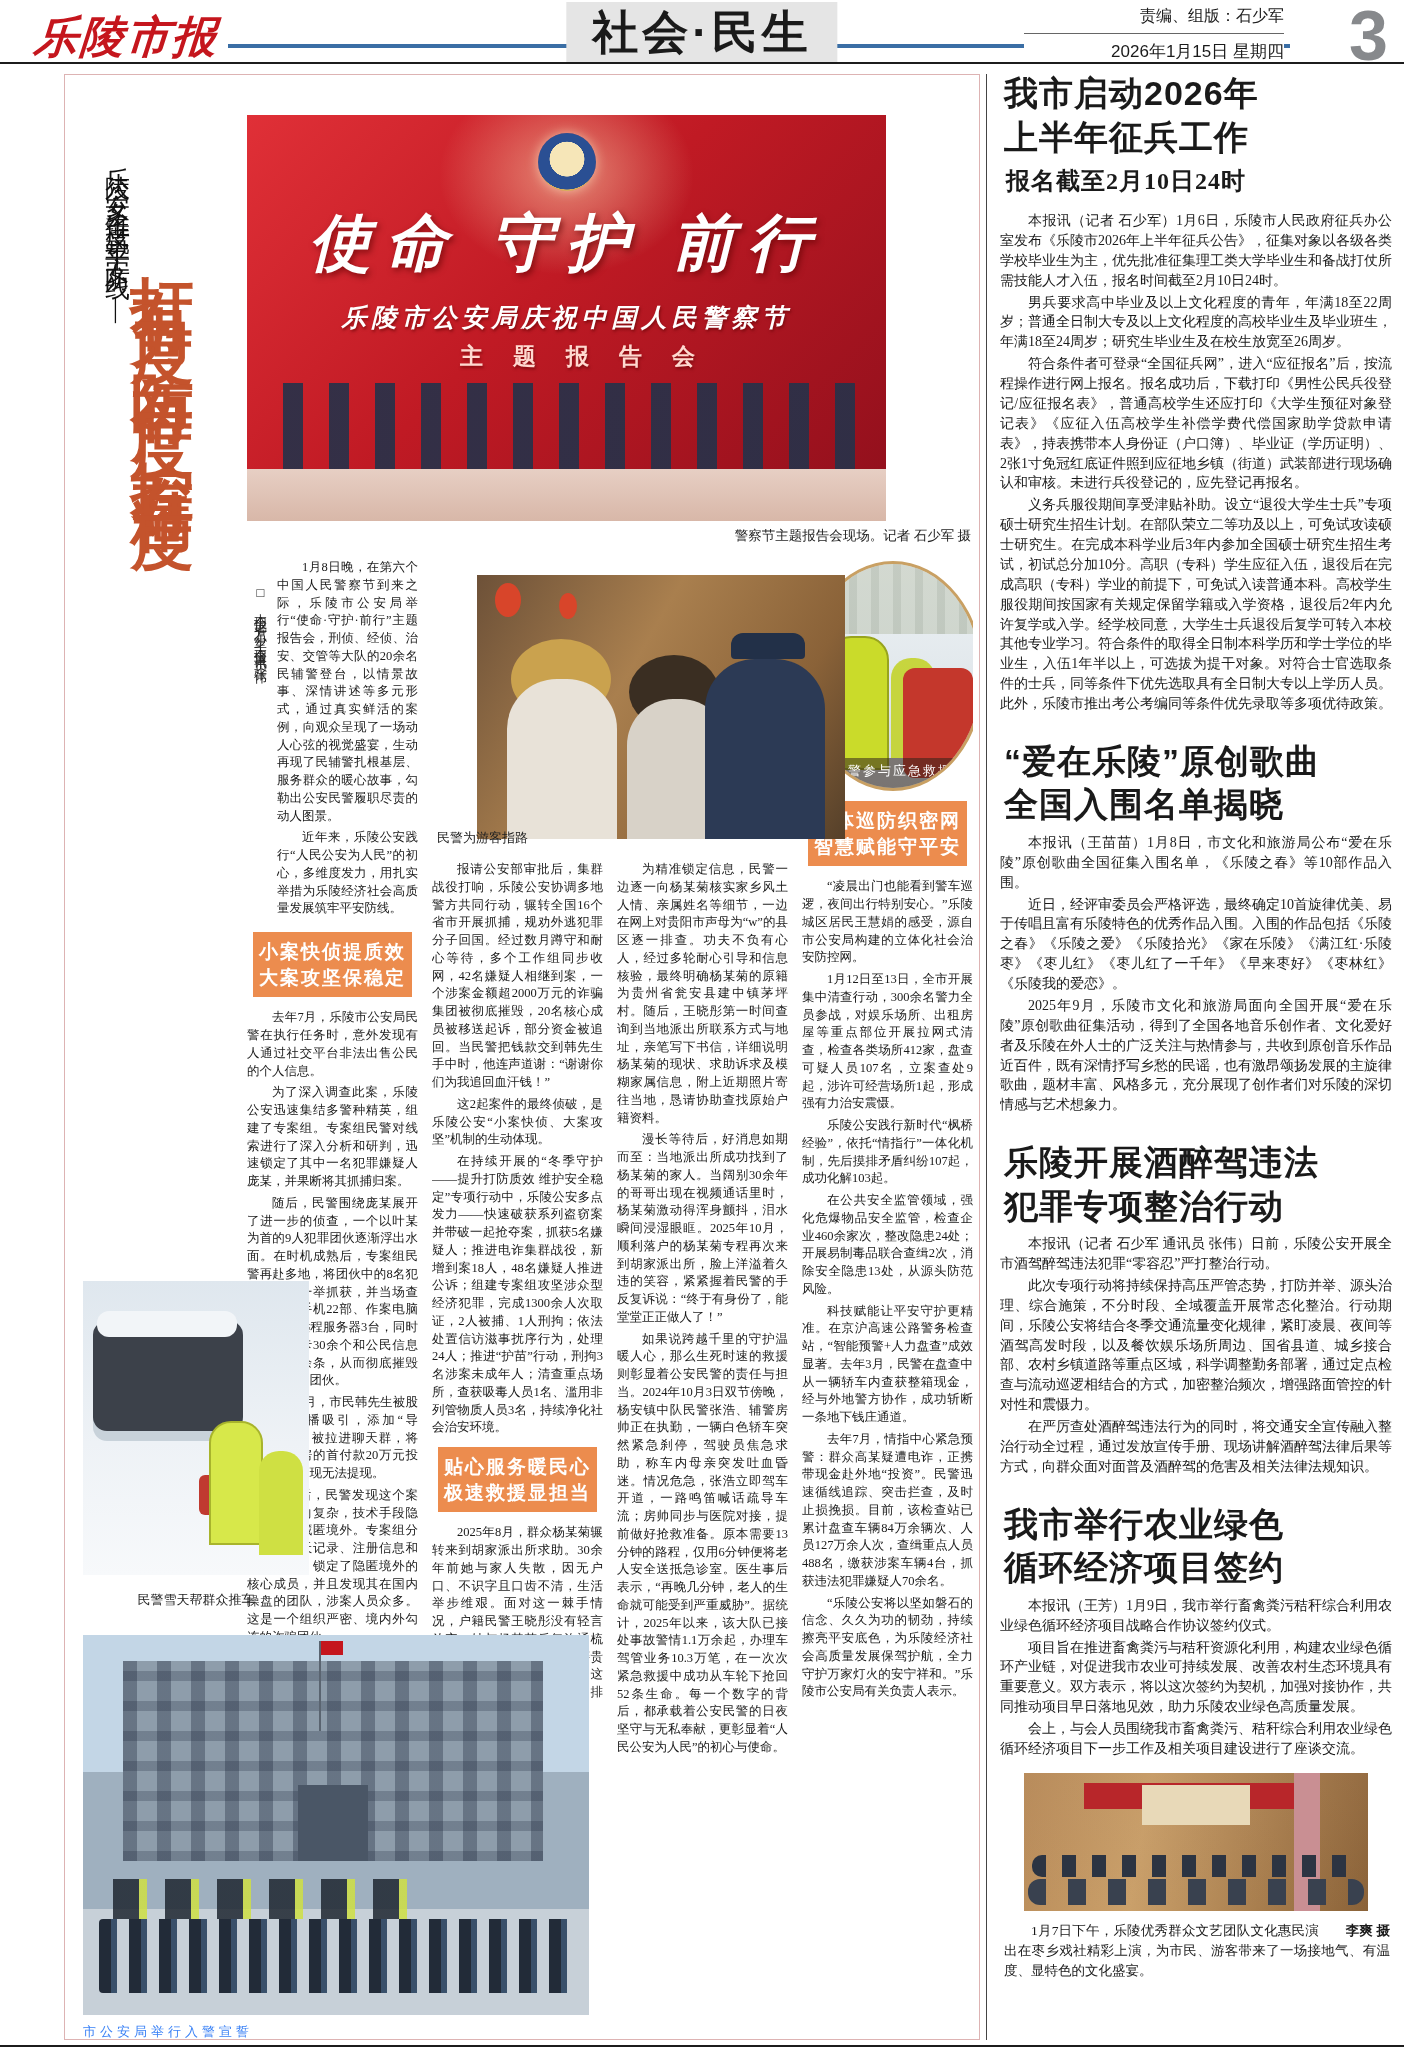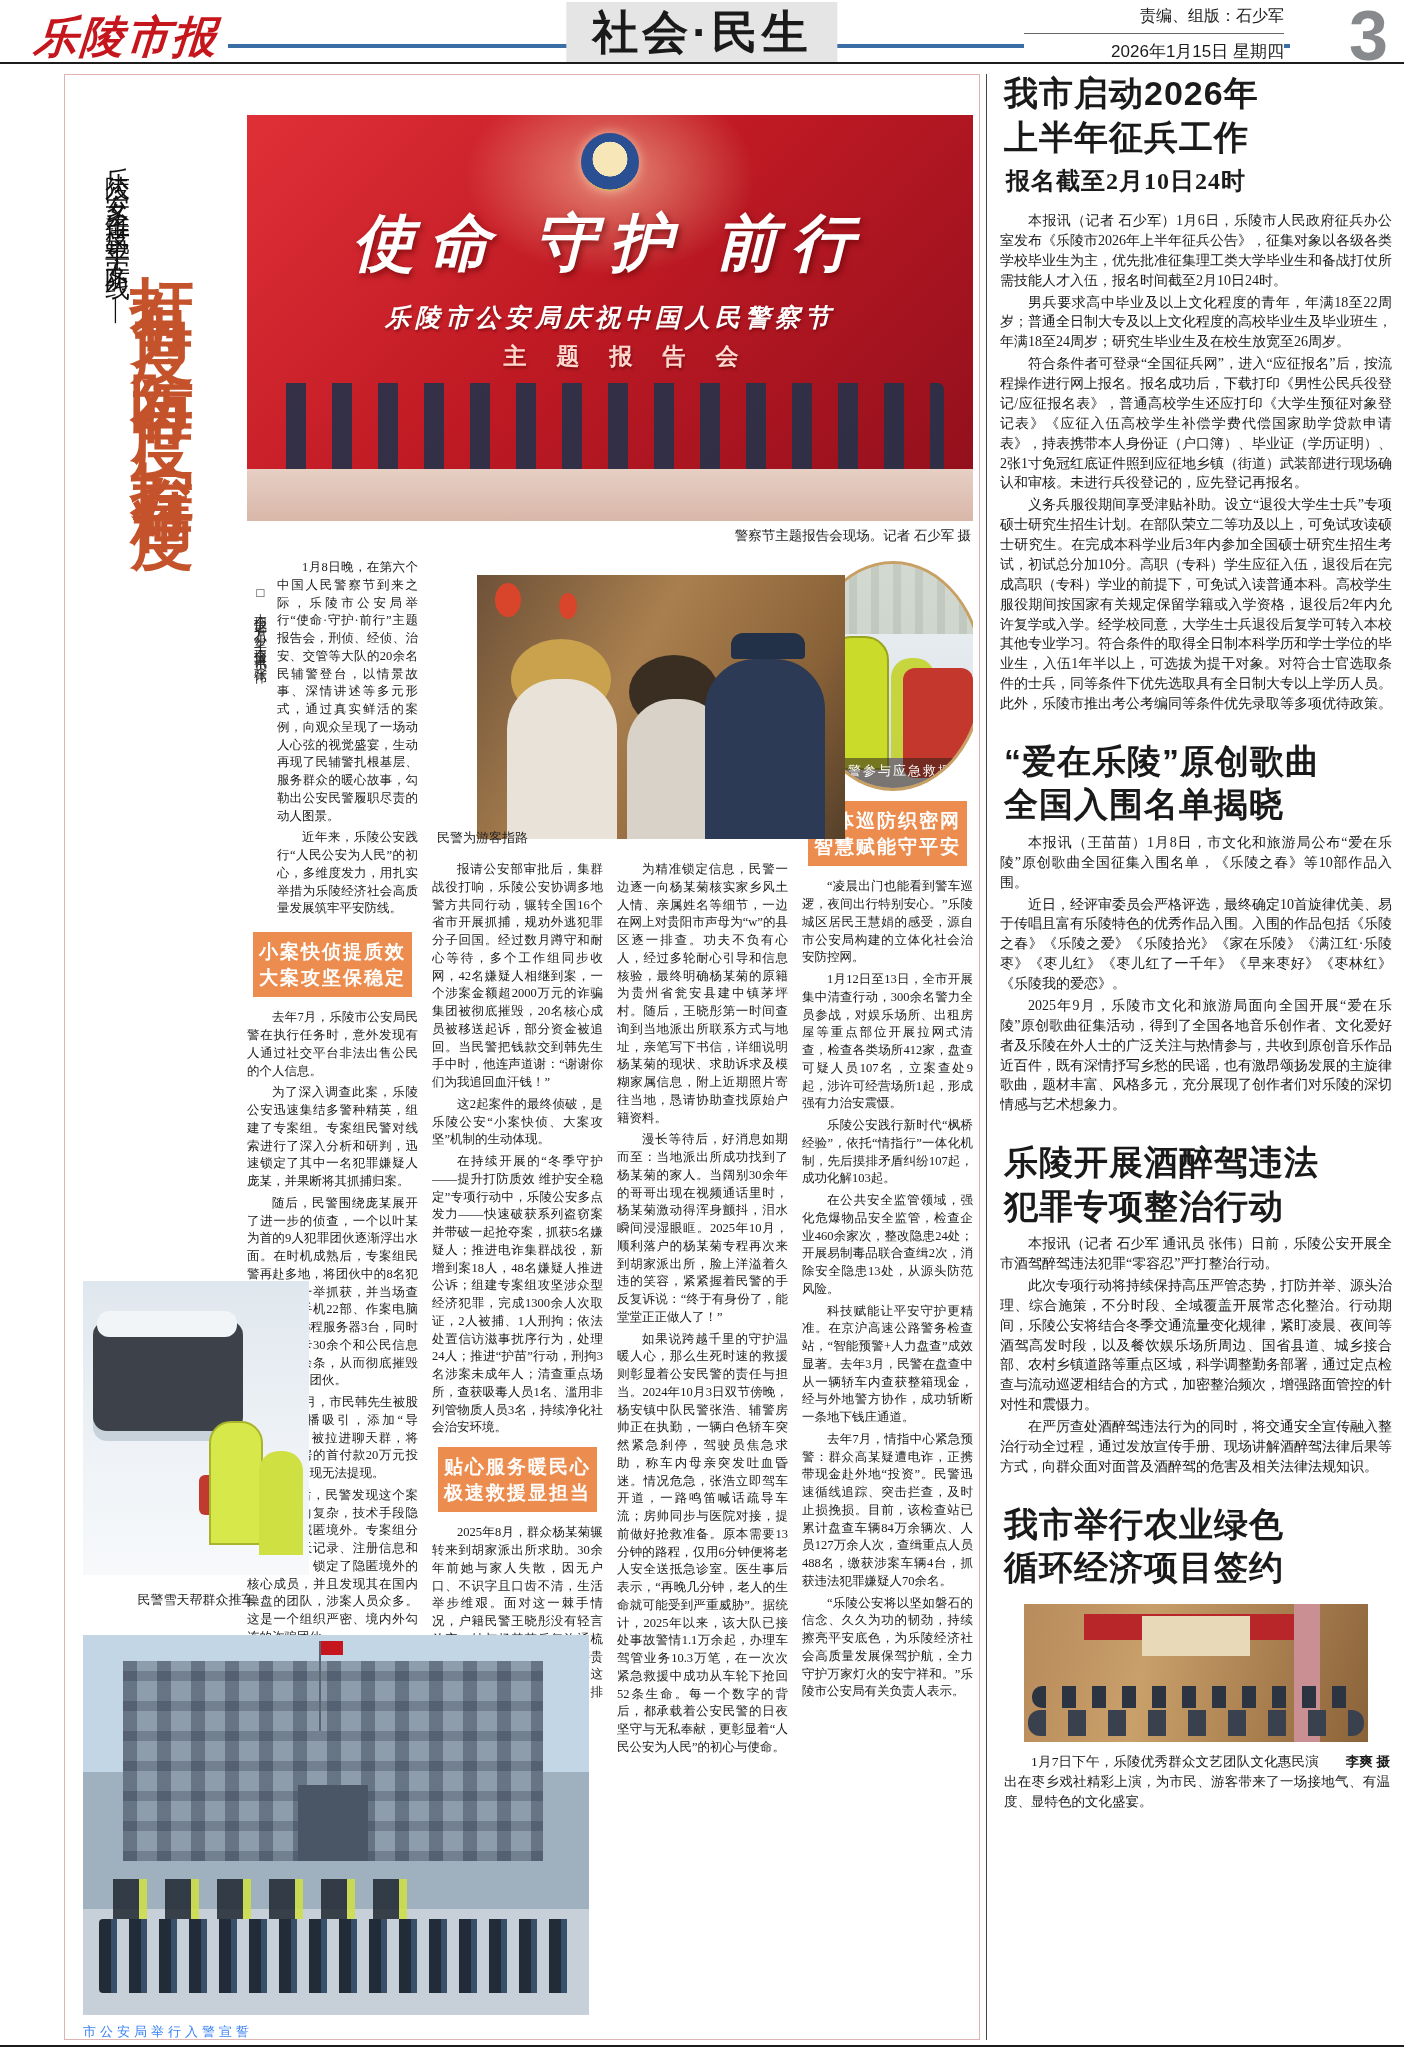--- a/index.html
+++ b/index.html
@@ -19,21 +19,21 @@
   .ftr-rule{position:absolute;top:2045px;left:0;width:100%;height:2px;background:#1c1c1c;}
 
   
   .vrule{position:absolute;top:74px;left:986px;width:1px;height:1966px;background:#444;}
 
   
   .feature{position:absolute;top:74px;left:64px;width:916px;height:1966px;border:1px solid #ddb3b3;box-sizing:border-box;overflow:hidden;}
   .kicker{position:absolute;top:72px;left:36px;writing-mode:vertical-rl;font-size:25px;letter-spacing:9px;color:#111;height:600px;}
   .big-headline{position:absolute;top:150px;left:66px;writing-mode:vertical-rl;font-size:63px;font-weight:bold;color:#c4532c;font-family:"Liberation Sans","DejaVu Sans",sans-serif;letter-spacing:15px;line-height:1.0;height:1070px;}
   .feature-main{position:absolute;top:0;left:180px;width:730px;height:1966px;}
-  .photo-main{position:relative;margin:40px 2px 0 2px;width:726px;height:406px;overflow:hidden;background:linear-gradient(135deg,#e03037 0%,#c01a24 45%,#8f0f1c 100%);}
+  .photo-main{position:relative;margin:40px 2px 0 2px;width:639px;height:406px;overflow:hidden;background:linear-gradient(135deg,#e03037 0%,#c01a24 45%,#8f0f1c 100%);}
   .pm-glow{position:absolute;top:-40px;left:30%;width:40%;height:200px;background:radial-gradient(closest-side,rgba(255,220,180,.55),rgba(255,220,180,0));}
   .pm-emblem{position:absolute;top:18px;left:50%;transform:translateX(-50%);width:58px;height:58px;border-radius:50%;background:radial-gradient(circle at 50% 45%,#f6e6b8 0 40%,#2a4f93 41% 70%,#d9b35c 71% 100%);box-shadow:0 0 12px rgba(255,240,200,.6);}
   .pm-title{position:absolute;top:86px;width:100%;text-align:center;font-size:62px;font-weight:bold;color:#fff;font-family:"Liberation Serif",serif;font-style:italic;letter-spacing:14px;text-shadow:2px 3px 6px rgba(90,0,0,.65);}
   .pm-sub1{position:absolute;top:186px;width:100%;text-align:center;font-size:25px;font-weight:bold;color:#fff;font-family:"Liberation Sans",sans-serif;letter-spacing:5px;text-shadow:1px 2px 3px rgba(90,0,0,.6);font-style:italic;}
   .pm-sub2{position:absolute;top:226px;width:100%;text-align:center;font-size:23px;font-weight:bold;color:#ffd9d0;font-family:"Liberation Sans",sans-serif;letter-spacing:30px;text-shadow:1px 2px 3px rgba(90,0,0,.6);padding-left:26px;}
   .pm-floor{position:absolute;bottom:0;left:0;width:100%;height:52px;background:linear-gradient(#e7cfc4,#d8b7a8);}
   .pm-people{position:absolute;bottom:34px;left:4%;width:92%;height:104px;background:repeating-linear-gradient(90deg,transparent 0 10px,#273149 10px 30px,transparent 30px 46px);border-radius:6px 6px 0 0;opacity:.92;}
   .photo-caption-main{margin:6px 4px 0 0;text-align:right;font-size:13.5px;color:#222;}
 
   .cols{position:relative;display:flex;gap:14px;margin:14px 2px 0 2px;height:1470px;overflow:hidden;}
@@ -263,20 +263,25 @@
       <div class="sb-body">
           <p class="para">本报讯（记者 石少军 通讯员 张伟）日前，乐陵公安开展全市酒驾醉驾违法犯罪“零容忍”严打整治行动。</p>
           <p class="para">此次专项行动将持续保持高压严管态势，打防并举、源头治理、综合施策，不分时段、全域覆盖开展常态化整治。行动期间，乐陵公安将结合冬季交通流量变化规律，紧盯凌晨、夜间等酒驾高发时段，以及餐饮娱乐场所周边、国省县道、城乡接合部、农村乡镇道路等重点区域，科学调整勤务部署，通过定点检查与流动巡逻相结合的方式，加密整治频次，增强路面管控的针对性和震慑力。</p>
           <p class="para">在严厉查处酒醉驾违法行为的同时，将交通安全宣传融入整治行动全过程，通过发放宣传手册、现场讲解酒醉驾法律后果等方式，向群众面对面普及酒醉驾的危害及相关法律法规知识。</p>
         </div>
     </article>
 
     <article class="sb-article">
       <h2 class="sb-headline">我市举行农业绿色
 循环经济项目签约</h2>
+      <div class="sb-body">
+          <p class="para">本报讯（王芳）1月9日，我市举行畜禽粪污秸秆综合利用农业绿色循环经济项目战略合作协议签约仪式。</p>
+          <p class="para">项目旨在推进畜禽粪污与秸秆资源化利用，构建农业绿色循环产业链，对促进我市农业可持续发展、改善农村生态环境具有重要意义。双方表示，将以这次签约为契机，加强对接协作，共同推动项目早日落地见效，助力乐陵农业绿色高质量发展。</p>
+          <p class="para">会上，与会人员围绕我市畜禽粪污、秸秆综合利用农业绿色循环经济项目下一步工作及相关项目建设进行了座谈交流。</p>
+        </div>
       <figure class="photo-meeting">
         <div class="mt-banner"></div>
         <div class="mt-screen"></div>
         <div class="mt-pillar"></div>
         <div class="mt-heads1"></div>
         <div class="mt-heads2"></div>
       </figure>
       <div class="sb-caption">
         <span class="sb-credit">李爽 摄</span>
         <span>1月7日下午，乐陵优秀群众文艺团队文化惠民演出在枣乡戏社精彩上演，为市民、游客带来了一场接地气、有温度、显特色的文化盛宴。</span>

